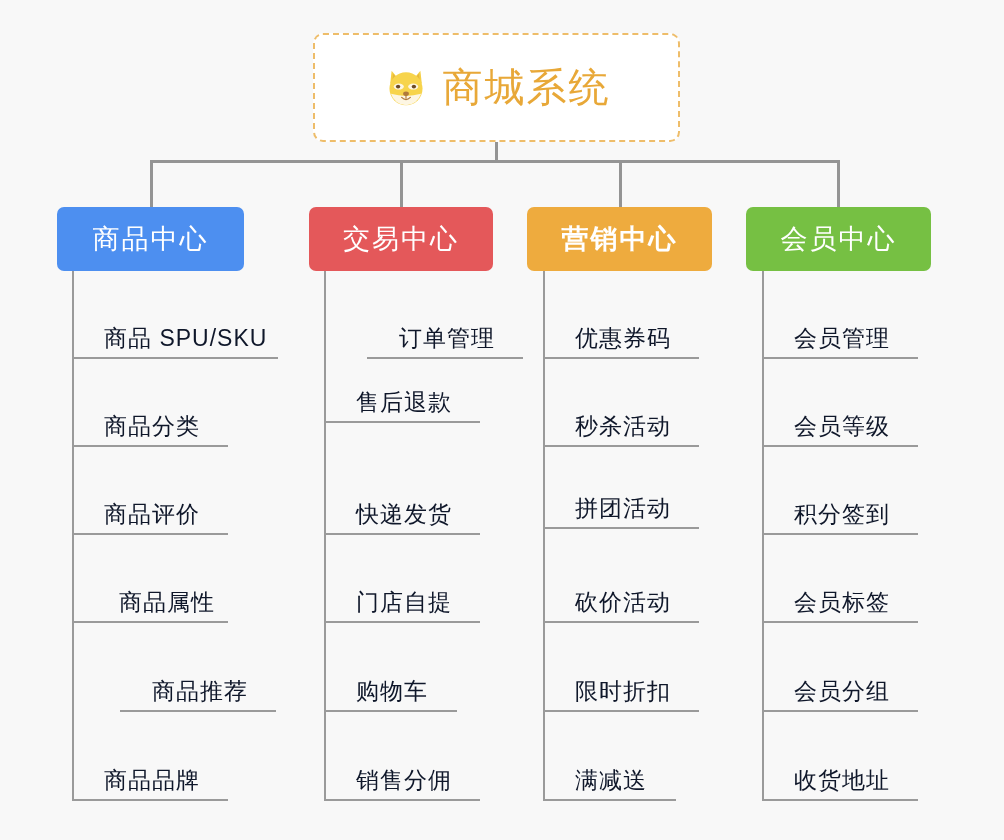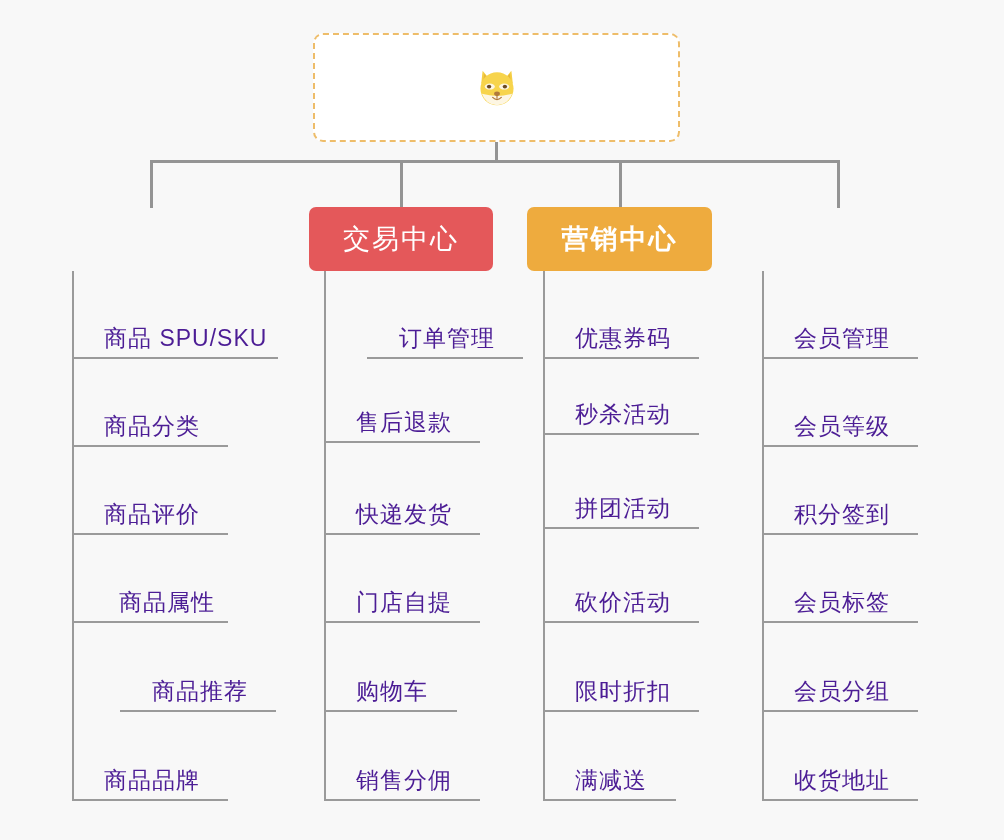--- a/index.html
+++ b/index.html
@@ -55,21 +55,21 @@
   .col{position:absolute;top:271px;}
   .col-spine{position:absolute;left:0;top:0;width:2px;background:#9a9a9a;}
   .leaf{
     position:absolute;left:0;
     box-sizing:border-box;
     border-bottom:2px solid #9a9a9a;
     display:flex;align-items:flex-end;
   }
   .leaf-label{
     font-size:23px;
-    color:#4c1d95;
+    color:#0f172a;
     white-space:nowrap;
     letter-spacing:1px;
     padding-left:32px;
     padding-bottom:6px;
     line-height:1.1;
   }
 </style>
 </head>
 <body>
 
@@ -87,36 +87,43 @@
         <path d="M32 56 A23 23 0 0 1 11 40 Q32 46 53 40 A23 23 0 0 1 32 56 Z" fill="#fdf6e3"></path>
         <ellipse cx="22" cy="30" rx="7" ry="4.2" fill="#fdf6e3"></ellipse>
         <ellipse cx="42" cy="30" rx="7" ry="4.2" fill="#fdf6e3"></ellipse>
         <ellipse cx="21" cy="30" rx="3" ry="2.6" fill="#6b4a23"></ellipse>
         <ellipse cx="43" cy="30" rx="3" ry="2.6" fill="#6b4a23"></ellipse>
         <ellipse cx="32" cy="40" rx="4" ry="3" fill="#b07a3c"></ellipse>
         <path d="M26 45 q6 6 12 0" stroke="#b07a3c" stroke-width="1.8" fill="none" stroke-linecap="round"></path>
         <path d="M32 42 L32 46" stroke="#b07a3c" stroke-width="1.6" stroke-linecap="round"></path>
       </svg>
     </span>
+    <span class="root-title">商城系统</span>
   </div>
 
   <div class="conn conn-v" style="left:495px;top:142px;height:21px;"></div>
   <div class="conn conn-h" style="left:150px;top:160px;width:690px;"></div>
 
   <div class="conn conn-v" style="left:150px;top:160px;height:48px;"></div>
   <div class="conn conn-v" style="left:400px;top:160px;height:48px;"></div>
   <div class="conn conn-v" style="left:619px;top:160px;height:48px;"></div>
   <div class="conn conn-v" style="left:837px;top:160px;height:48px;"></div>
 
+  <div class="cat-box" style="left:57px;width:187px;background:#4d8ff0;">
+    <span>商品中心</span>
+  </div>
   <div class="cat-box" style="left:309px;width:184px;background:#e4585a;">
     <span>交易中心</span>
   </div>
   <div class="cat-box" style="left:527px;width:185px;background:#eeab3e;font-weight:bold;">
     <span>营销中心</span>
   </div>
+  <div class="cat-box" style="left:746px;width:185px;background:#76c043;">
+    <span>会员中心</span>
+  </div>
 
   <div class="col" style="left:72px;">
     <div class="col-spine" style="height:530px;"></div>
     <div class="leaf" style="top:0px;width:206px;height:88px;">
       <span class="leaf-label">商品 SPU/SKU</span>
     </div>
     <div class="leaf" style="top:88px;width:156px;height:88px;">
       <span class="leaf-label">商品分类</span>
     </div>
     <div class="leaf" style="top:176px;width:156px;height:88px;">
@@ -131,21 +138,21 @@
     <div class="leaf" style="top:441px;width:156px;height:89px;">
       <span class="leaf-label">商品品牌</span>
     </div>
   </div>
 
   <div class="col" style="left:324px;">
     <div class="col-spine" style="height:530px;"></div>
     <div class="leaf" style="top:0px;width:156px;height:88px;margin-left:43px;">
       <span class="leaf-label">订单管理</span>
     </div>
-    <div class="leaf" style="top:100px;width:156px;height:72px;">
+    <div class="leaf" style="top:80px;width:156px;height:72px;">
       <span class="leaf-label">售后退款</span>
     </div>
     <div class="leaf" style="top:176px;width:156px;height:88px;">
       <span class="leaf-label">快递发货</span>
     </div>
     <div class="leaf" style="top:264px;width:156px;height:88px;text-align:right;">
       <span class="leaf-label">门店自提</span>
     </div>
     <div class="leaf" style="top:352px;width:133px;height:89px;">
       <span class="leaf-label">购物车</span>
@@ -153,21 +160,21 @@
     <div class="leaf" style="top:441px;width:156px;height:89px;align-items:flex-end;">
       <span class="leaf-label">销售分佣</span>
     </div>
   </div>
 
   <div class="col" style="left:543px;">
     <div class="col-spine" style="height:530px;"></div>
     <div class="leaf" style="top:0px;width:156px;height:88px;">
       <span class="leaf-label">优惠券码</span>
     </div>
-    <div class="leaf" style="top:88px;width:156px;height:76px;">
+    <div class="leaf" style="top:88px;width:156px;height:88px;">
       <span class="leaf-label">秒杀活动</span>
     </div>
     <div class="leaf" style="top:176px;width:156px;height:82px;">
       <span class="leaf-label">拼团活动</span>
     </div>
     <div class="leaf" style="top:264px;width:156px;height:88px;">
       <span class="leaf-label">砍价活动</span>
     </div>
     <div class="leaf" style="top:352px;width:156px;height:89px;">
       <span class="leaf-label">限时折扣</span>

